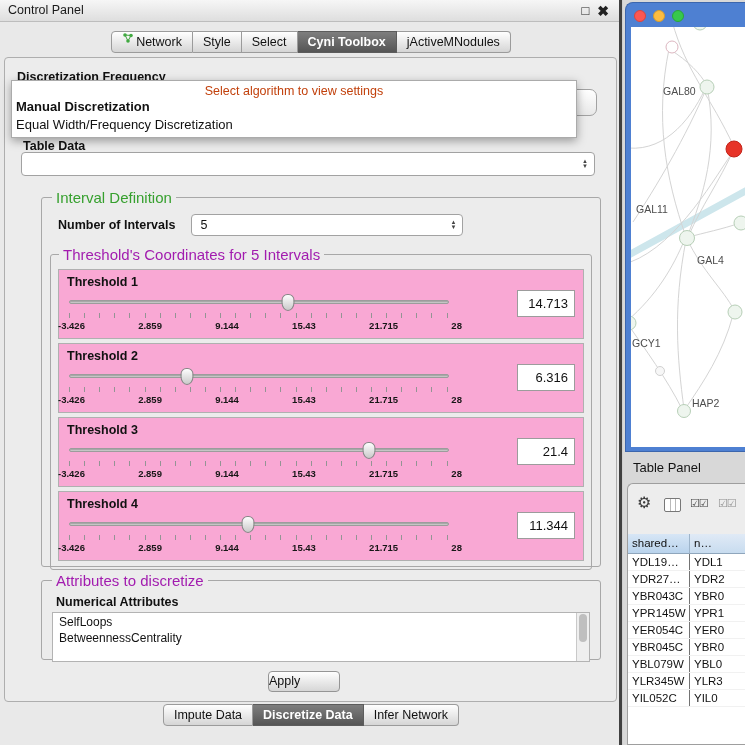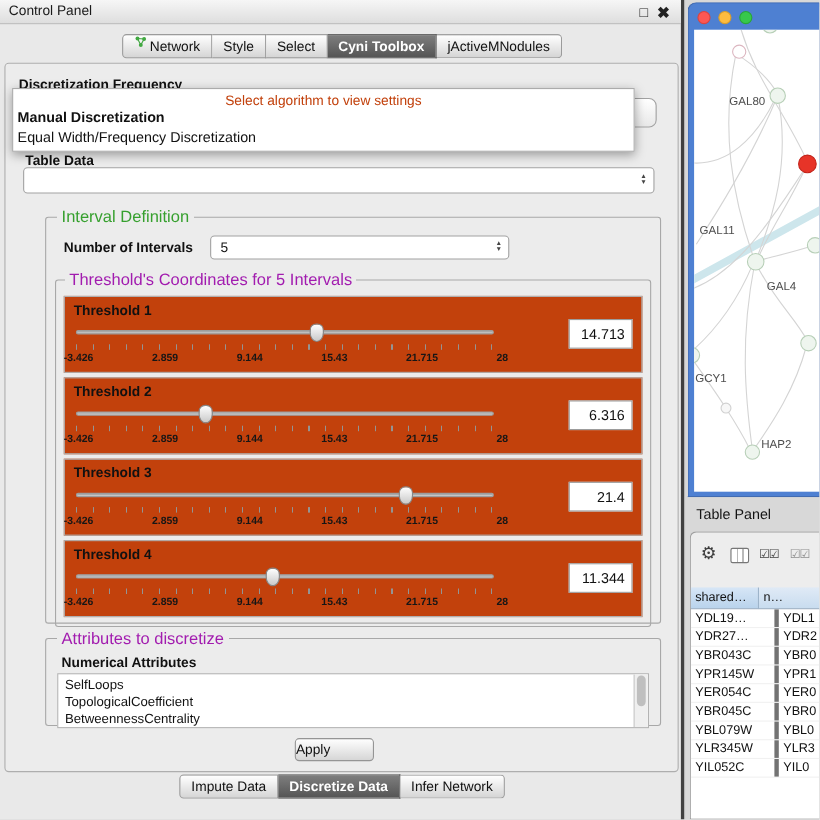--- a/index.html
+++ b/index.html
@@ -54,21 +54,21 @@
   .interval-fs { left:36px; top:131px; width:560px; height:378px; }
   .attr-fs     { left:36px; top:514px; width:560px; height:88px; }
 
   .num-row { display:flex; align-items:center; margin:6px 0 0 10px; }
   .num-row .lbl { font-size:12.5px; font-weight:bold; }
   .num-combo { position:relative; width:272px; height:22px; margin-left:16px; }
   .num-combo .val { line-height:20px; }
 
   .thr-fs { position:relative; margin:10px 2px 0 2px; border:1px solid #a8a8a8; border-radius:3px; padding:2px 4px 4px; }
 
-  .thr-panel { position:relative; margin:4px 3px; height:70px; background:#c2410c; border:1px solid #b0b0b0; }
+  .thr-panel { position:relative; margin:4px 3px; height:70px; background:#f9a8d4; border:1px solid #b0b0b0; }
   .thr-label { position:absolute; left:8px; top:5px; font-size:12.5px; font-weight:bold; }
   .slider { position:absolute; left:10px; top:24px; width:380px; height:42px; }
   .track { position:absolute; left:0; right:0; top:6px; height:4px; background:#c9c9c9; border:1px solid #9c9c9c; border-radius:3px; box-shadow:inset 0 1px 1px rgba(0,0,0,0.18); }
   .thumb { position:absolute; top:0; width:13px; height:17px; transform:translateX(-50%);
            background:linear-gradient(#fefefe,#c9c9c9); border:1px solid #878787; border-radius:6px 6px 50% 50%; }
   .ticks { position:absolute; left:0; right:0; top:19px; height:5px;
            background-image:repeating-linear-gradient(to right,#949494 0,#949494 1px,transparent 1px,transparent 15.1px); }
   .tick-labels { position:absolute; left:-11px; right:-13px; top:26px; display:flex; justify-content:space-between; font-size:9.5px; color:#161616;font-weight:bold; }
   .valbox { position:absolute; right:8px; top:20px; width:58px; height:27px; background:#fff; border:1px solid #9c9c9c;
             font-size:13px; line-height:25px; text-align:right; padding-right:6px; }
@@ -103,21 +103,21 @@
   .checks { position:absolute; top:13px; font-size:11px; letter-spacing:-1px; color:#3f3f3f; }
   .checks.a { left:62px; }
   .checks.b { left:90px; color:#8f8f8f; }
   .t-head { display:flex; height:20px; flex:0 0 auto; }
   .th { font-size:11.5px; line-height:19px; padding:0 4px; white-space:nowrap; overflow:hidden; }
   .th.c1 { width:62px; background:linear-gradient(#d7e6f6,#b9d3ec); border-right:1px solid #9db4ca; border-bottom:1px solid #8fa6bc; }
   .th.c2 { flex:1; background:linear-gradient(#e0eaf6,#c8dcef); border-bottom:1px solid #8fa6bc; }
   .t-body { flex:1; background:#fff; }
   .tr { display:flex; height:17px; border-bottom:1px solid #f1f1f1; }
   .td { font-size:11.5px; line-height:16px; padding:0 4px; white-space:nowrap; overflow:hidden; }
-  .td.c1 { width:80px; border-right:4px solid #737373; }
+  .td.c1 { width:62px; border-right:1px solid #737373; }
   .td.c2 { flex:1; }
 </style>
 </head>
 <body>
 
 <div class="control-panel">
   <div class="titlebar">
     <span class="title">Control Panel</span>
     <span class="win-btns">
       <span>□</span>
@@ -258,21 +258,20 @@
           <div class="valbox">11.344</div>
         </div>
       </fieldset>
     </fieldset>
 
     <fieldset class="fs attr-fs">
       <legend class="blue">Attributes to discretize</legend>
       <div class="attr-label bold">Numerical Attributes</div>
       <div class="listbox">
         <div class="li">SelfLoops</div>
-        <div class="li">TopologicalCoefficient</div>
         <div class="li">BetweennessCentrality</div>
         <div class="vscroll">
             <div class="vthumb"></div>
           </div>
       </div>
     </fieldset>
 
     <div class="btn apply">Apply</div>
   </div>
 

